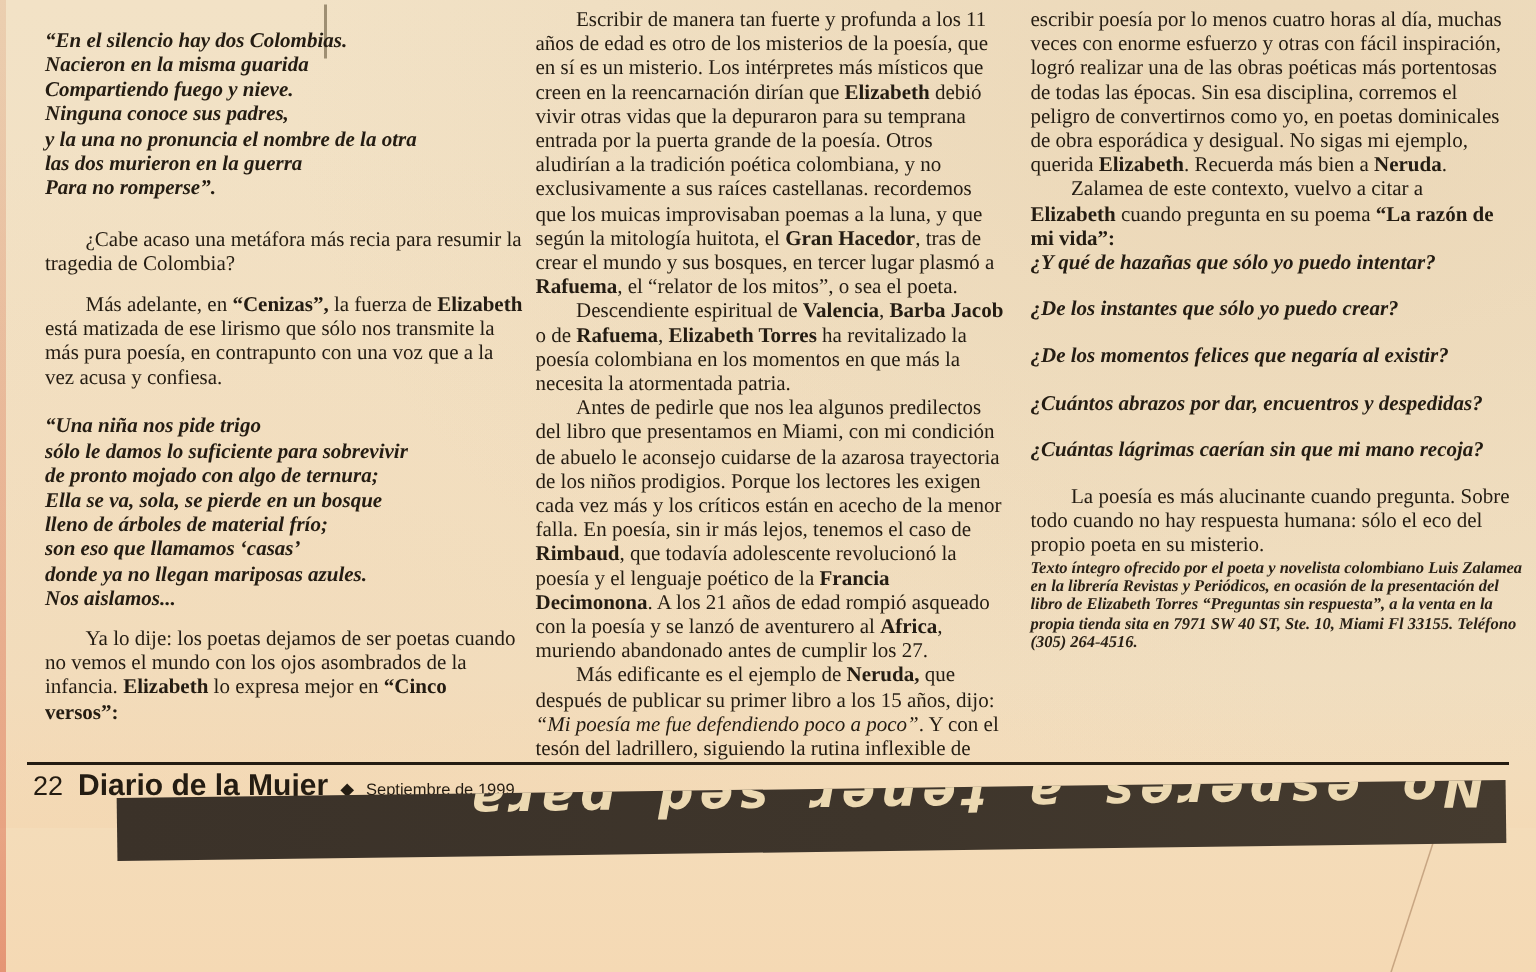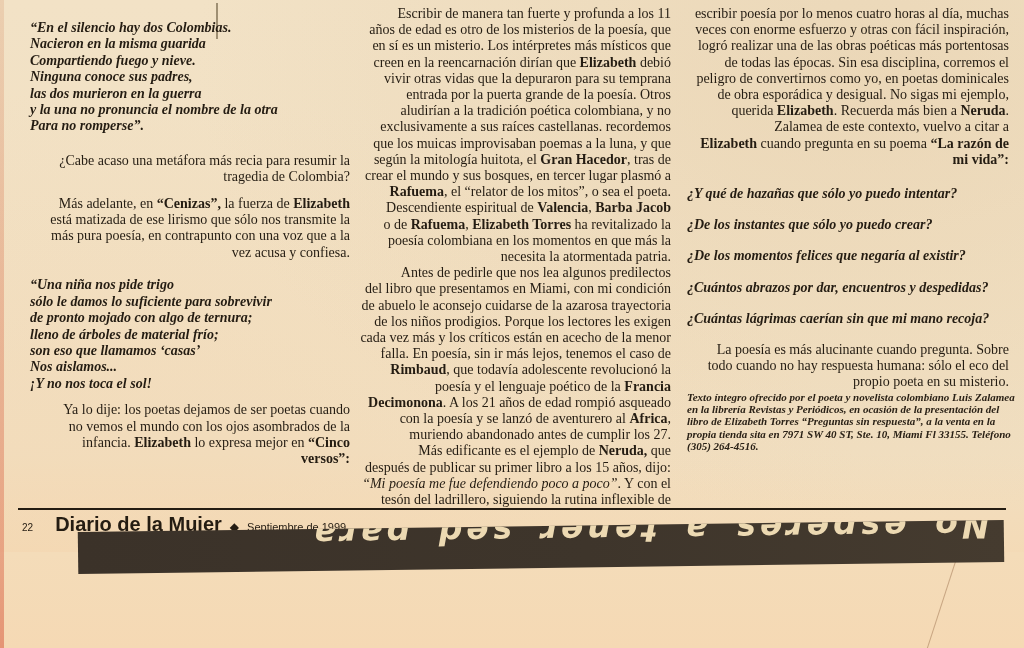--- a/index.html
+++ b/index.html
@@ -18,35 +18,35 @@
   .fold-line{position:absolute;left:962px;top:540px;width:1px;height:130px;
         background:rgba(170,130,95,.6);transform:rotate(18deg);transform-origin:top;}
 
   .col{position:absolute;color:#241c12;font-size:14px;line-height:16.4px;}
   #col-left{left:30px;top:20px;width:320px;}
   #col-mid{left:357px;top:6px;width:314px;line-height:16.2px;}
   #col-right{left:687px;top:6px;width:322px;line-height:16.2px;}
 
   .poem{font-style:italic;font-weight:bold;line-height:16.4px;}
   .poem div{white-space:nowrap;}
-  .para{text-indent:27px;text-align:right;}
+  .para{text-indent:27px;}
   .para .b{font-weight:bold;}
   .para .i{font-style:italic;}
   .no-indent{text-indent:0;}
   .mb-s{margin-bottom:10px;} .mb-m{margin-bottom:16px;} .mb-l{margin-bottom:18px;}
 
-  .questions{font-style:italic;font-weight:bold;margin-top:18px;margin-bottom:14px;}
+  .questions{font-style:italic;font-weight:bold;margin-bottom:14px;}
   .questions div{margin-bottom:15px;white-space:nowrap;}
   .credit{font-size:11px;line-height:12.3px;font-weight:bold;font-style:italic;
           color:#2a2116;width:330px;}
 
   .footer-rule{position:absolute;left:18px;top:508px;width:988px;height:2px;background:#241c12;}
   .footer{position:absolute;left:22px;top:513px;height:20px;display:flex;align-items:baseline;
           font-family:"Liberation Sans", sans-serif;color:#241c12;}
-  .footer .pagenum{font-size:10px;margin-right:22px;}
+  .footer .pagenum{font-size:18px;margin-right:10px;}
   .footer .pub{font-size:20px;font-weight:bold;margin-right:8px;}
   .footer .diamond{font-size:12px;margin-right:8px;}
   .footer .date{font-size:11px;}
 
   .banner-bar{position:absolute;left:78px;top:526px;width:926px;height:42px;overflow:hidden;
         background:linear-gradient(90deg,#3b3229 0%, #3e352b 55%, #453b2f 100%);
         transform:rotate(-0.75deg);}
   .banner-text{position:absolute;right:14px;top:-14px;transform:rotate(180deg);
         font-family:"DejaVu Sans", sans-serif;font-weight:bold;font-style:italic;
         font-size:33px;letter-spacing:4px;word-spacing:9px;color:#ecd9b2;white-space:nowrap;}
@@ -60,34 +60,35 @@
   <div class="edge-left"></div>
   <div class="crease-tick"></div>
   <div class="fold-line"></div>
 
   <div class="col" id="col-left">
     <div class="poem mb-l">
         <div>“En el silencio hay dos Colombias.</div>
         <div>Nacieron en la misma guarida</div>
         <div>Compartiendo fuego y nieve.</div>
         <div>Ninguna conoce sus padres,</div>
+        <div>y la una no pronuncia el nombre de la otra</div>
         <div>las dos murieron en la guerra</div>
-        <div>y la una no pronuncia el nombre de la otra</div>
         <div>Para no romperse”.</div>
       </div>
     <div class="para mb-s"><span>¿Cabe acaso una metáfora más recia para resumir la tragedia de Colombia?</span></div>
     <div class="para mb-m"><span>Más adelante, en </span><span class="b">“Cenizas”,</span><span> la fuerza de </span><span class="b">Elizabeth</span><span> está matizada de ese lirismo que sólo nos transmite la más pura poesía, en contrapunto con una voz que a la vez acusa y confiesa.</span></div>
     <div class="poem mb-s">
         <div>“Una niña nos pide trigo</div>
         <div>sólo le damos lo suficiente para sobrevivir</div>
         <div>de pronto mojado con algo de ternura;</div>
+        <div>Ella se va, sola, se pierde en un bosque</div>
         <div>lleno de árboles de material frío;</div>
         <div>son eso que llamamos ‘casas’</div>
+        <div>donde ya no llegan mariposas azules.</div>
         <div>Nos aislamos...</div>
-        <div>¡Y no nos toca el sol!</div>
       </div>
     <div class="para"><span>Ya lo dije: los poetas dejamos de ser poetas cuando no vemos el mundo con los ojos asombrados de la infancia.  </span><span class="b">Elizabeth</span><span> lo expresa mejor en </span><span class="b">“Cinco versos”:</span></div>
   </div>
 
   <div class="col" id="col-mid">
     <div class="para"><span>Escribir de manera tan fuerte y profunda a los 11 años de edad es otro de los misterios de la poesía, que en sí es un misterio.  Los intérpretes más místicos que creen en la reencarnación dirían que </span><span class="b">Elizabeth</span><span> debió vivir otras vidas que la depuraron para su temprana entrada por la puerta grande de la poesía.  Otros aludirían a la tradición poética colombiana, y no exclusivamente a sus raíces castellanas.  recordemos que los muicas improvisaban poemas a la luna, y que según la mitología huitota, el </span><span class="b">Gran Hacedor</span><span>, tras de crear el mundo y sus bosques, en tercer lugar plasmó a </span><span class="b">Rafuema</span><span>, el “relator de los mitos”, o sea el poeta.</span></div>
     <div class="para"><span>Descendiente espiritual de </span><span class="b">Valencia</span><span>, </span><span class="b">Barba Jacob</span><span> o de </span><span class="b">Rafuema</span><span>, </span><span class="b">Elizabeth Torres</span><span> ha revitalizado la poesía colombiana en los momentos en que más la necesita la atormentada patria.</span></div>
     <div class="para"><span>Antes de pedirle que nos lea algunos predilectos del libro que presentamos en Miami, con mi condición de abuelo le aconsejo cuidarse de la azarosa trayectoria de los niños prodigios.  Porque los lectores les exigen cada vez más y los críticos están en acecho de la menor falla. En poesía, sin ir más lejos, tenemos el caso de </span><span class="b">Rimbaud</span><span>, que todavía adolescente revolucionó la poesía y el lenguaje poético de la </span><span class="b">Francia Decimonona</span><span>. A los 21 años de edad rompió asqueado con la poesía y se lanzó de aventurero al </span><span class="b">Africa</span><span>, muriendo abandonado antes de cumplir los 27.</span></div>
     <div class="para"><span>Más edificante es el ejemplo de </span><span class="b">Neruda,</span><span> que después de publicar su primer libro a los 15 años, dijo: </span><span class="i">“Mi poesía me fue defendiendo poco a poco”</span><span>.  Y con el tesón del ladrillero, siguiendo la rutina inflexible de</span></div>
   </div>

